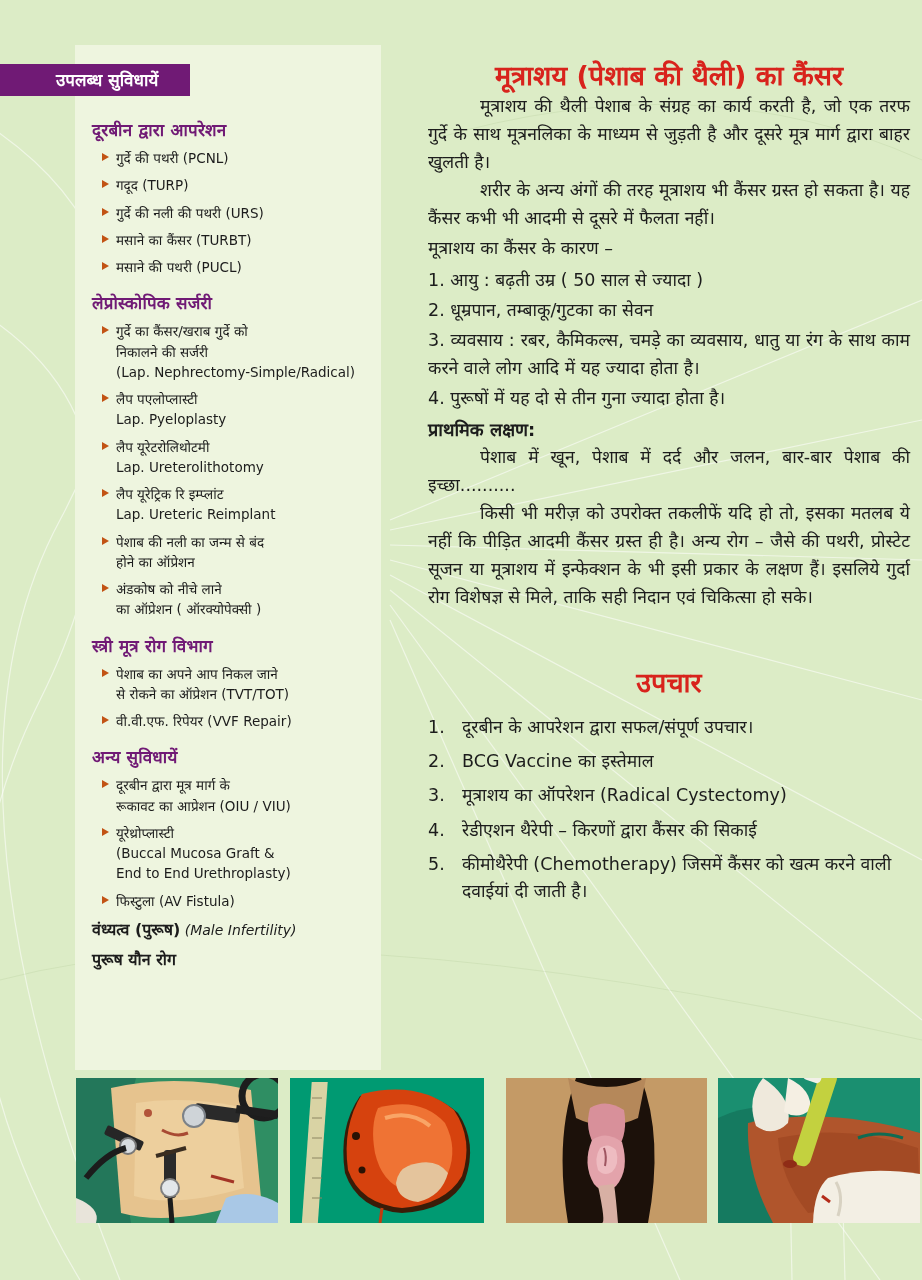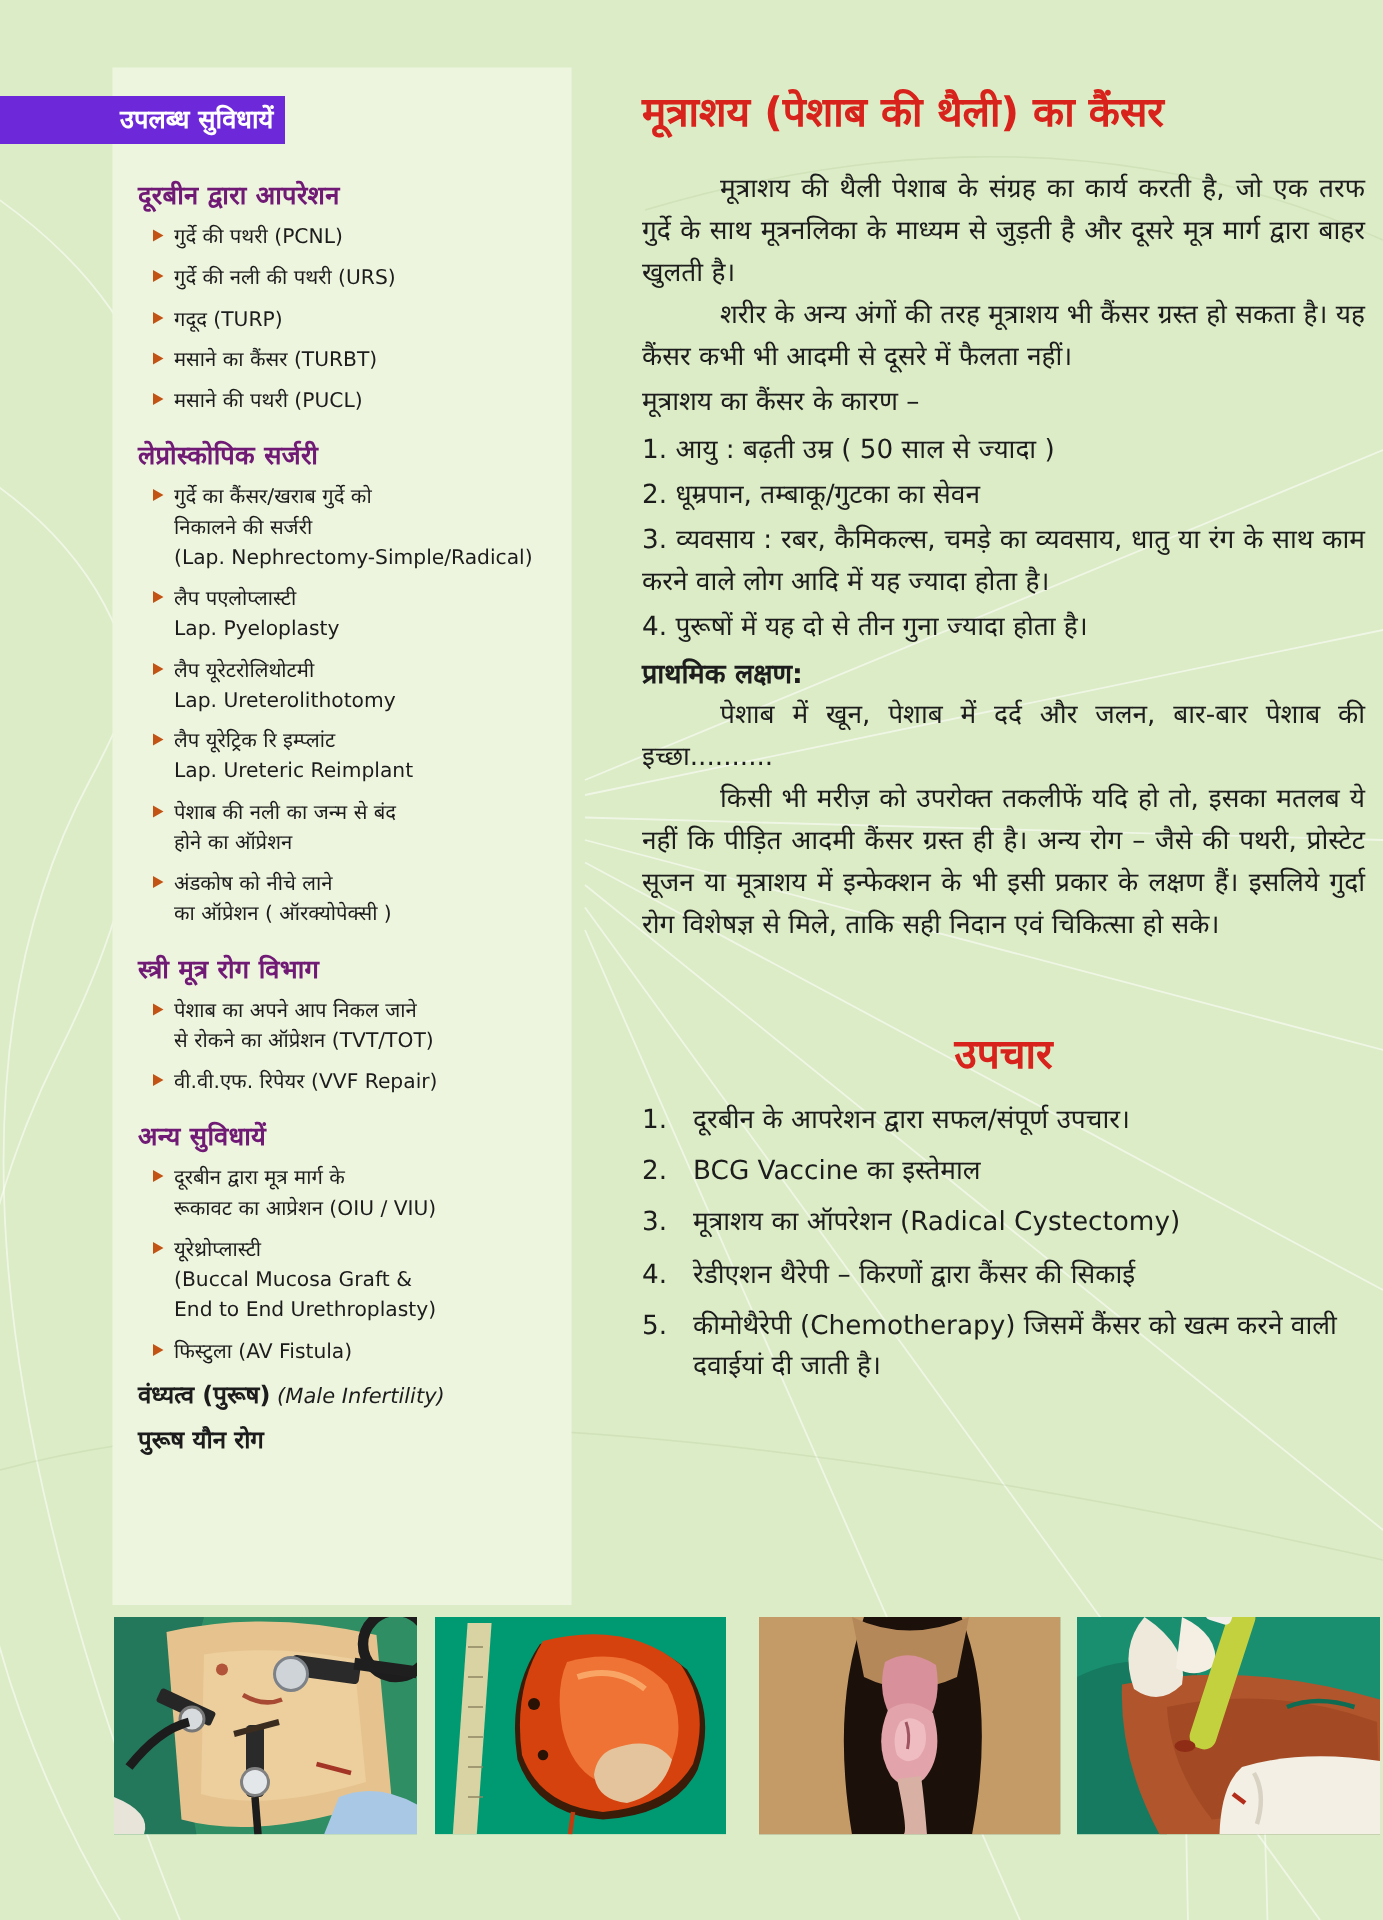--- a/index.html
+++ b/index.html
@@ -14,23 +14,23 @@
   }
   .swirls { position:absolute; left:0; top:0; width:922px; height:1280px; z-index:0; pointer-events:none; }
 
   
   .panel {
     position:absolute; left:75px; top:45px; width:306px; height:1025px;
     background:#eef5df; z-index:1;
   }
   .ribbon {
     position:absolute; left:0; top:64px; width:190px; height:32px;
-    background:#6d28d9; color:#ffffff; z-index:3;
+    background:#701a75; color:#ffffff; z-index:3;
     font-size:17px; font-weight:bold; line-height:32px;
-    padding-left:80px;
+    padding-left:56px;
   }
   .sidebar-content {
     position:absolute; left:92px; top:104px; width:280px; z-index:2;
   }
   .section-heading {
     font-size:17px; font-weight:bold; color:#701a75;
     margin:14px 0 7px 0; letter-spacing:0.2px;
   }
   .bullet-item { display:flex; margin:7px 0 7px 10px; font-size:13.5px; line-height:1.5; }
   .arrow-icon {
@@ -42,21 +42,21 @@
   }
   .item-text { white-space:pre-line; }
   .footer-line { font-size:15px; margin:8px 0 2px 0; line-height:1.4; }
   .footer-bold { font-weight:bold; font-size:16px; }
   .footer-rest { font-size:14px;font-style:italic; }
 
   
   .main { position:absolute; left:428px; top:60px; width:482px; z-index:2; }
   .main-title {
     color:#d8231c; font-size:27px; font-weight:bold;
-    text-align:left; margin:0 0 20px 0; line-height:1.2;
+    text-align:center; margin:0 0 0 0; line-height:1.2;
   }
   .para {
     font-size:17.5px; line-height:1.6; text-align:justify;
     text-indent:52px; margin:0;
   }
   .causes-label { font-size:17.5px; line-height:1.7; margin:2px 0 0 0; }
   .cause { font-size:17.5px; line-height:1.6; text-align:justify; margin:2px 0; }
   .symptoms-heading { font-size:18px; font-weight:bold; margin:4px 0 0 0; line-height:1.5; }
 
   .treatment { margin-top:52px; }
@@ -109,25 +109,25 @@
 <div class="sidebar-content">
 
   <div class="section">
     <div class="section-heading">दूरबीन द्वारा आपरेशन</div>
     <div class="bullet-item">
         <span class="arrow-icon"></span>
         <span class="item-text">गुर्दे की पथरी (PCNL)</span>
       </div>
     <div class="bullet-item">
         <span class="arrow-icon"></span>
+        <span class="item-text">गदूद (TURP)</span>
+      </div>
+    <div class="bullet-item">
+        <span class="arrow-icon"></span>
         <span class="item-text">गुर्दे की नली की पथरी (URS)</span>
-      </div>
-    <div class="bullet-item">
-        <span class="arrow-icon"></span>
-        <span class="item-text">गदूद (TURP)</span>
       </div>
     <div class="bullet-item">
         <span class="arrow-icon"></span>
         <span class="item-text">मसाने का कैंसर (TURBT)</span>
       </div>
     <div class="bullet-item">
         <span class="arrow-icon"></span>
         <span class="item-text">मसाने की पथरी (PUCL)</span>
       </div>
   </div>

